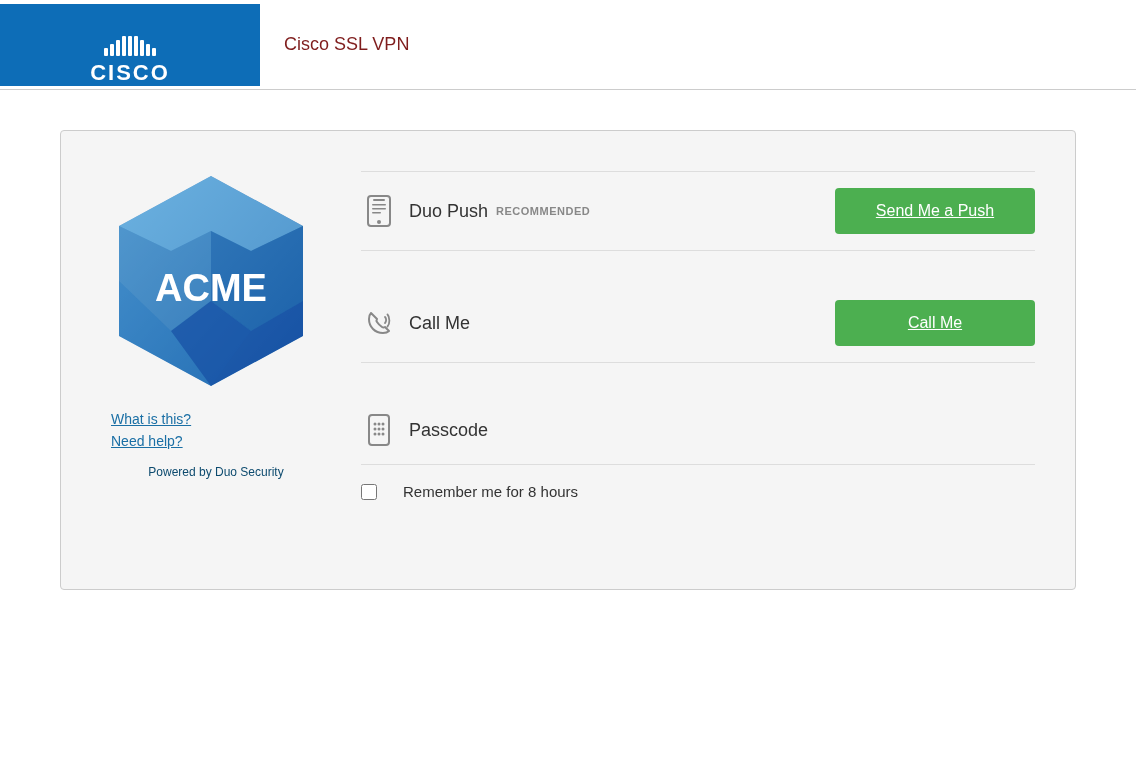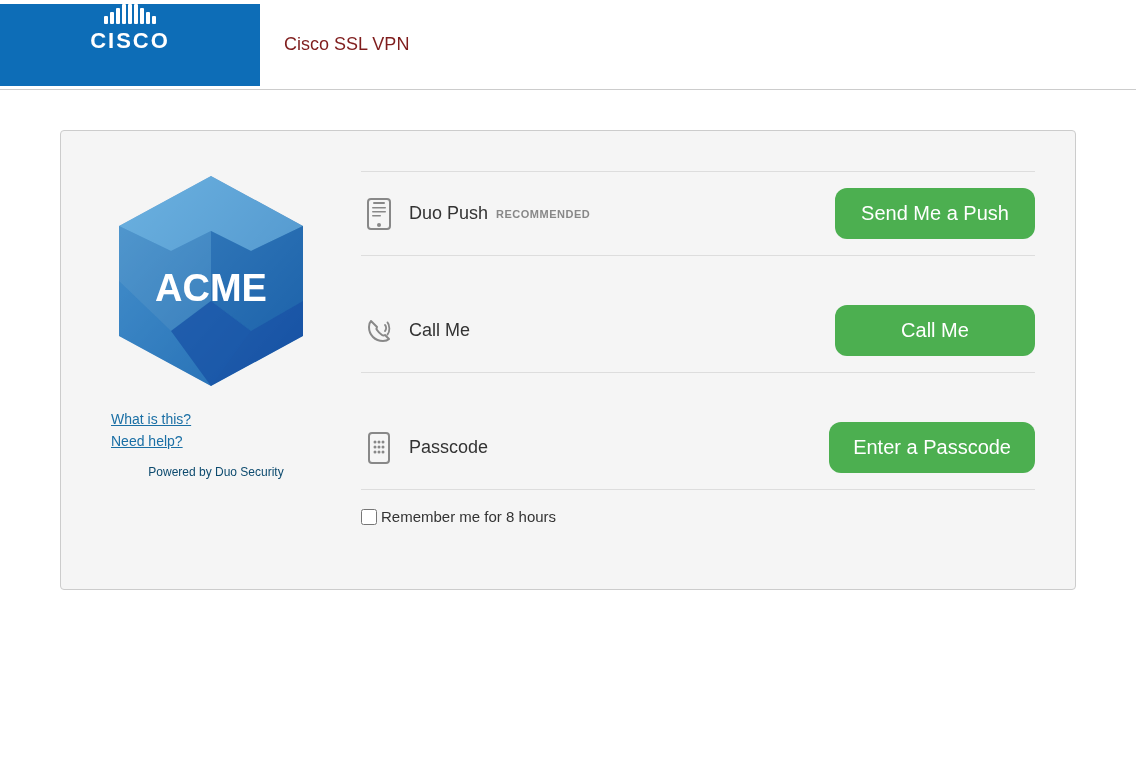--- a/index.html
+++ b/index.html
@@ -15,21 +15,21 @@
       display: flex;
       align-items: center;
       height: 90px;
       border-bottom: 1px solid #ccc;
     }
     .header-logo {
       background: #0d6db7;
       width: 260px;
       height: 82px;
       display: flex;
-      align-items: flex-start;
+      align-items: flex-end;
       justify-content: center;
     }
     .cisco-logo-text {
       color: #fff;
       display: flex;
       flex-direction: column;
       align-items: center;
     }
     .cisco-bars {
       display: flex;
@@ -162,33 +162,34 @@
       font-size: 11px;
       font-weight: bold;
       color: #888;
       letter-spacing: 0.5px;
       text-transform: uppercase;
     }
     .auth-btn {
       background: #4caf50;
       color: #fff;
       border: none;
-      border-radius: 12px;
+      border-radius: 4px;
       padding: 14px 24px;
-      font-size: 20px;
+      font-size: 16px;
       cursor: pointer;
       min-width: 200px;
       font-weight: normal;
+      text-decoration: underline;
     }
 
     
     .remember-row {
       display: flex;
       align-items: center;
-      gap: 4px;
+      gap: 26px;
       padding: 18px 0 0 0;
     }
     .remember-row input[type="checkbox"] {
       width: 16px;
       height: 16px;
       cursor: pointer;
     }
     .remember-label {
       font-size: 15px;
       color: #333;
@@ -302,21 +303,20 @@
               <circle cx="12" cy="15" r="1.5" fill="#888"></circle>
               <circle cx="16" cy="15" r="1.5" fill="#888"></circle>
               <circle cx="8" cy="20" r="1.5" fill="#888"></circle>
               <circle cx="12" cy="20" r="1.5" fill="#888"></circle>
               <circle cx="16" cy="20" r="1.5" fill="#888"></circle>
             </svg>
           </div>
           <div class="auth-label">
             <span>Passcode</span>
           </div>
-          <button class="auth-btn">Enter a Passcode</button>
         </div>
 
       </div>
 
       <div class="remember-row">
         <input type="checkbox" id="rememberMe" style="">
         <label class="remember-label" for="rememberMe">Remember me for 8 hours</label>
       </div>
 
     </div>

